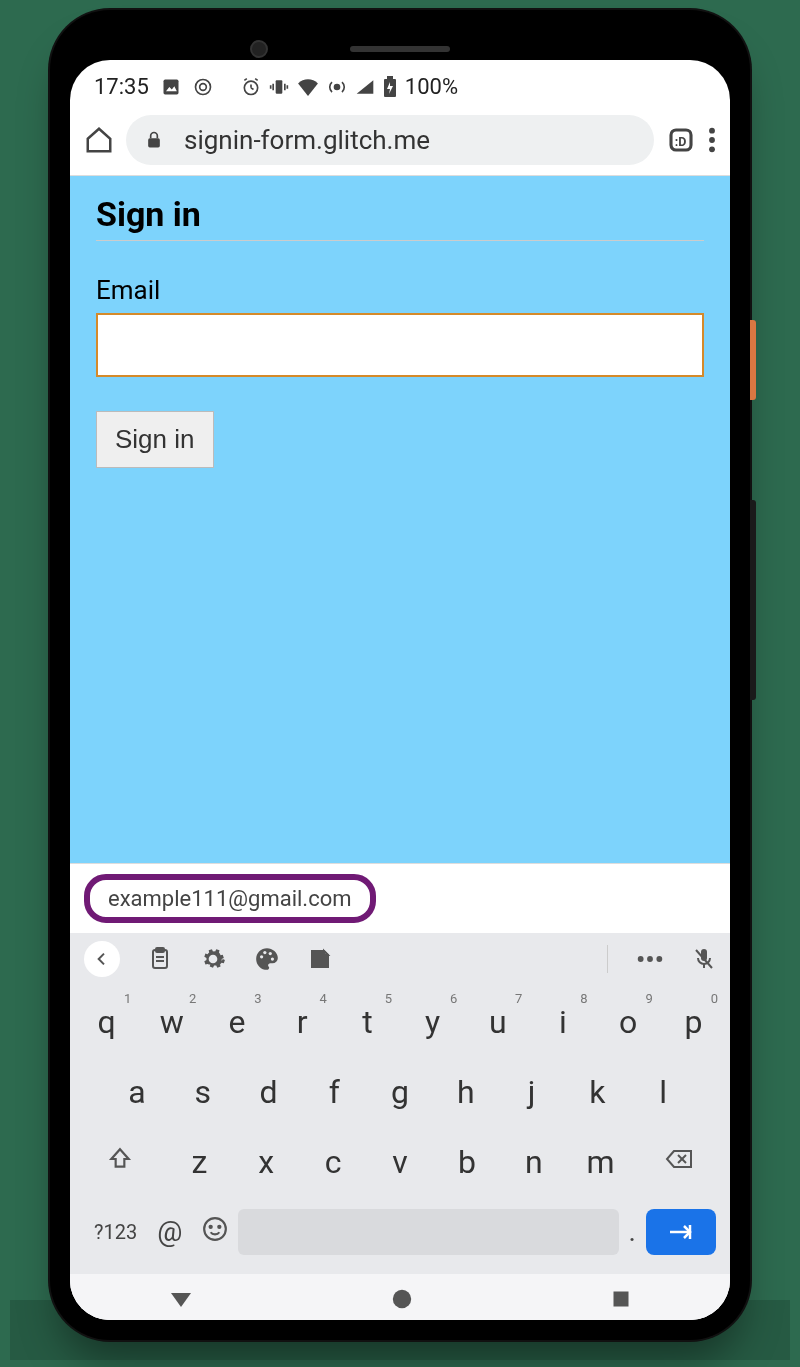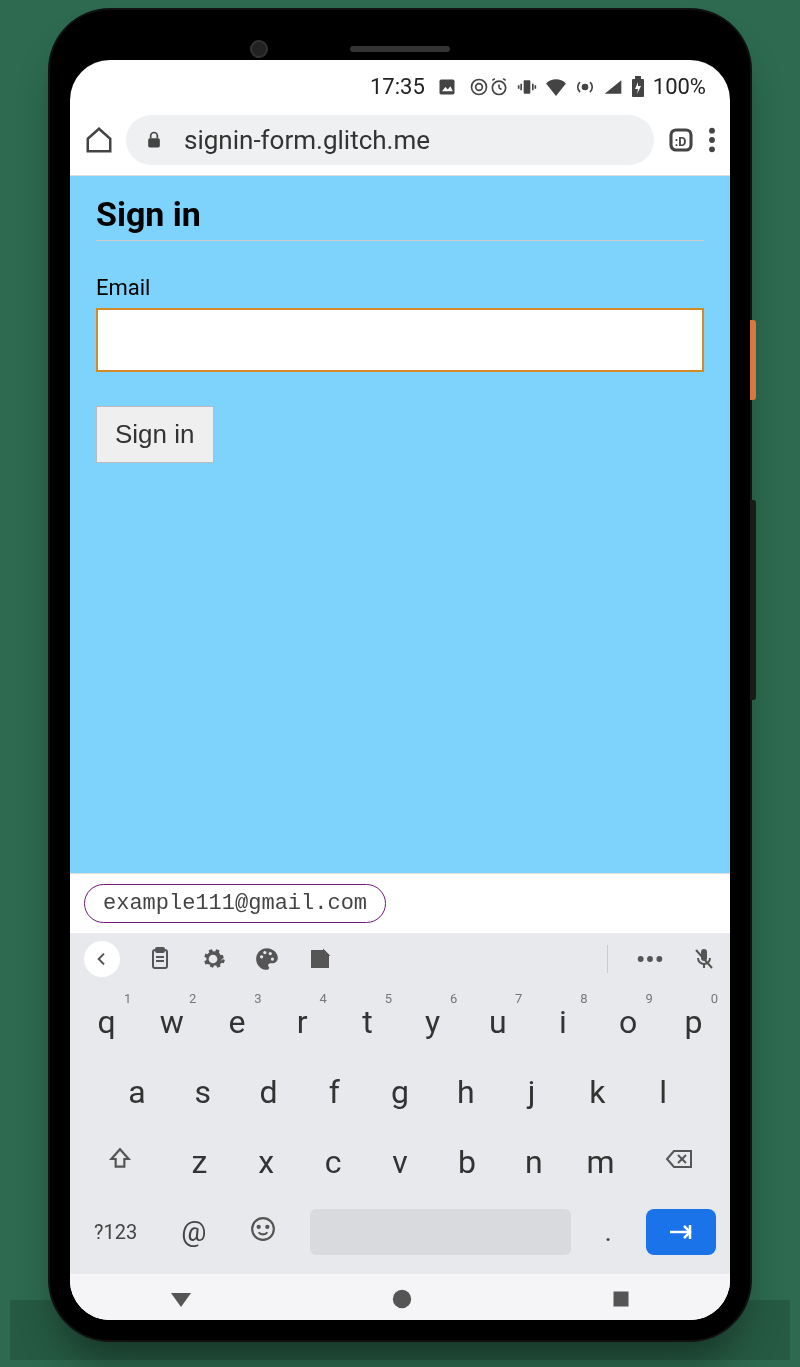--- a/index.html
+++ b/index.html
@@ -72,26 +72,27 @@
       border-radius: 40px;
       overflow: hidden;
       display: flex;
       flex-direction: column;
       margin-top: 30px;
       height: calc(100% - 30px);
     }
     
     .status-bar {
       display: flex;
-      justify-content: flex-end;
+      justify-content: flex-start;
       align-items: center;
       padding: 14px 24px 6px 24px;
       font-size: 22px;
       font-weight: 400;
       color: #222;
+      gap: 28px;
     }
     .status-left { display: flex; align-items: center; gap: 12px; }
     .status-right { display: flex; align-items: center; gap: 8px; }
     .status-right svg, .status-left svg { display: block; }
     
     .browser-bar {
       display: flex;
       align-items: center;
       padding: 10px 14px;
       gap: 12px;
@@ -115,21 +116,21 @@
       background: #7dd3fc;
     }
     .page-title {
       font-size: 34px;
       font-weight: 700;
       padding-bottom: 6px;
       border-bottom: 1px solid #ccc;
       margin-bottom: 34px;
     }
     .field-label {
-      font-size: 22px;
+      font-size: 26px;
       margin-bottom: 8px;
     }
     .input {
       width: 100%;
       height: 64px;
       border: 1px solid #bbb;
       background: #fff;
       font-size: 22px;
       padding: 0 10px;
     }
@@ -151,28 +152,27 @@
       background: #f0f1f4;
       border-top: 1px solid #ddd;
     }
     .suggestion-row {
       display: flex;
       gap: 14px;
       padding: 10px 14px;
       background: #fff;
     }
     .suggestion-chip {
-      border: 1px solid #701a75;
+      border: 6px solid #701a75;
       border-radius: 22px;
       padding: 6px 18px;
       font-size: 22px;
       color: #444;
       white-space: nowrap;
       overflow: hidden;
-      font-family: Liberation Mono, monospace;
     }
     .kb-toolbar {
       display: flex;
       align-items: center;
       padding: 8px 14px;
       gap: 28px;
       background: #e8e9ec;
     }
     .kb-toolbar .circle-btn {
       width: 36px; height: 36px;
@@ -214,21 +214,21 @@
     }
     .key-shift, .key-back {
       flex: 1.4;
       display: flex;
       align-items: center;
       justify-content: center;
     }
     .bottom-row {
       display: flex;
       align-items: center;
-      gap: 24px;
+      gap: 0;
       padding: 0 8px;
     }
     .sym-key {
       font-size: 20px;
       color: #444;
       padding: 14px 10px;
       border-radius: 6px;
     }
     .space-key {
       flex: 1;

